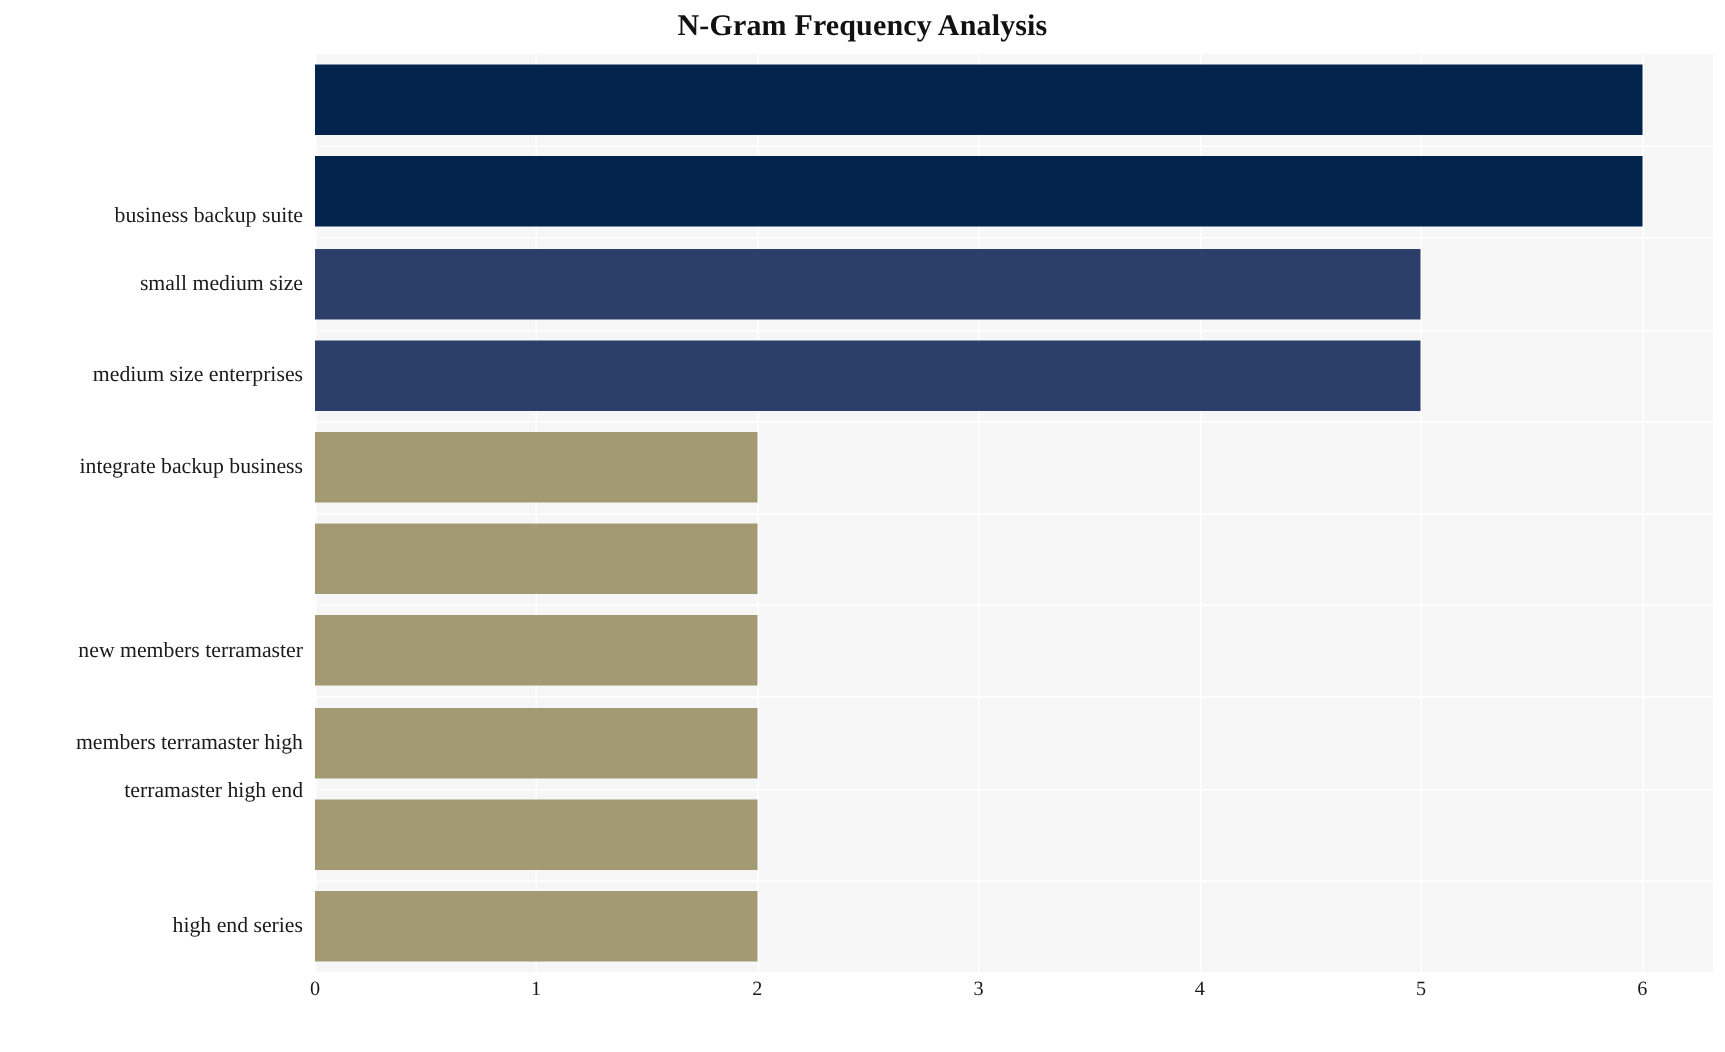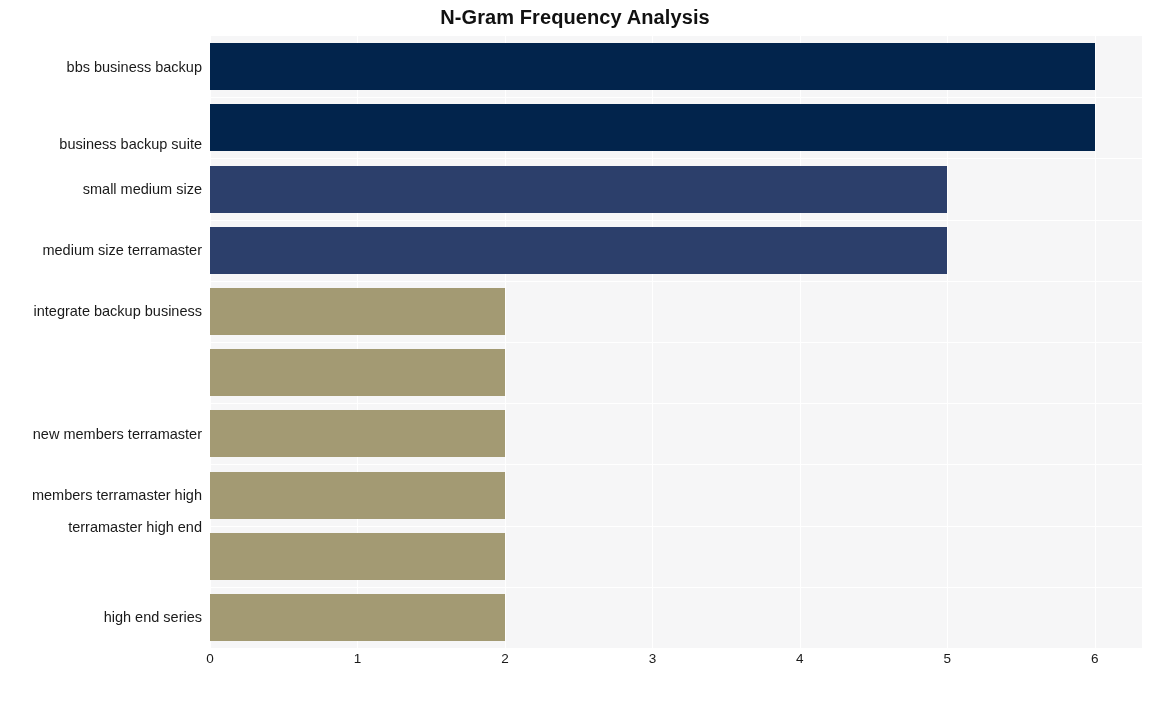--- a/index.html
+++ b/index.html
@@ -14,20 +14,21 @@
     color: #111111;
     overflow: hidden;
     position: relative;
   }
 
   #chart-root {
     position: absolute;
     inset: 0;
     width: 1150px;
     height: 701px;
+    font-family: Liberation Serif, serif;
   }
 
   
   .chart-title {
     position: absolute;
     left: 0;
     top: 6px;
     width: 1150px;
     text-align: center;
     font-size: 20px;
@@ -158,24 +159,23 @@
       <div class="bar" title="medium size enterprises: 5" style="width: 737.342px; top: 190.7px; background: rgb(44, 63, 107);"></div>
       <div class="bar" title="integrate backup servers: 2" style="width: 294.937px; top: 251.9px; background: rgb(163, 154, 115);"></div>
       <div class="bar" title="new integrate backup: 2" style="width: 294.937px; top: 313.1px; background: rgb(163, 154, 115);"></div>
       <div class="bar" title="new members terramaster: 2" style="width: 294.937px; top: 374.3px; background: rgb(163, 154, 115);"></div>
       <div class="bar" title="members terramaster high: 2" style="width: 294.937px; top: 435.5px; background: rgb(163, 154, 115);"></div>
       <div class="bar" title="terramaster high end: 2" style="width: 294.937px; top: 496.7px; background: rgb(163, 154, 115);"></div>
       <div class="bar" title="high end series: 2" style="width: 294.937px; top: 557.9px; background: rgb(163, 154, 115);"></div>
     </div>
 
   <div class="ylabels-layer" id="ylabels-layer">
-      <div class="ytick-label" style="top: 22.6px;">bbs business backup</div>
       <div class="ytick-label" style="top: 72px; margin-top: 28px;">business backup suite</div>
       <div class="ytick-label" style="top: 145px;">small medium size</div>
-      <div class="ytick-label" style="top: 206.2px;">medium size terramaster</div>
+      <div class="ytick-label" style="top: 206.2px;">medium size enterprises</div>
       <div class="ytick-label" style="top: 267.4px;">integrate backup business</div>
       <div class="ytick-label" style="top: 451px;">members terramaster high</div>
       <div class="ytick-label" style="top: 389.8px;">new members terramaster</div>
       <div class="ytick-label" style="top: 483px;">terramaster high end</div>
       <div class="ytick-label" style="top: 573.4px;">high end series</div>
     </div>
 
   <div class="xlabels-layer" id="xlabels-layer">
       <div class="xtick-label" style="left: 0px;">0</div>
       <div class="xtick-label" style="left: 147.468px;">1</div>

